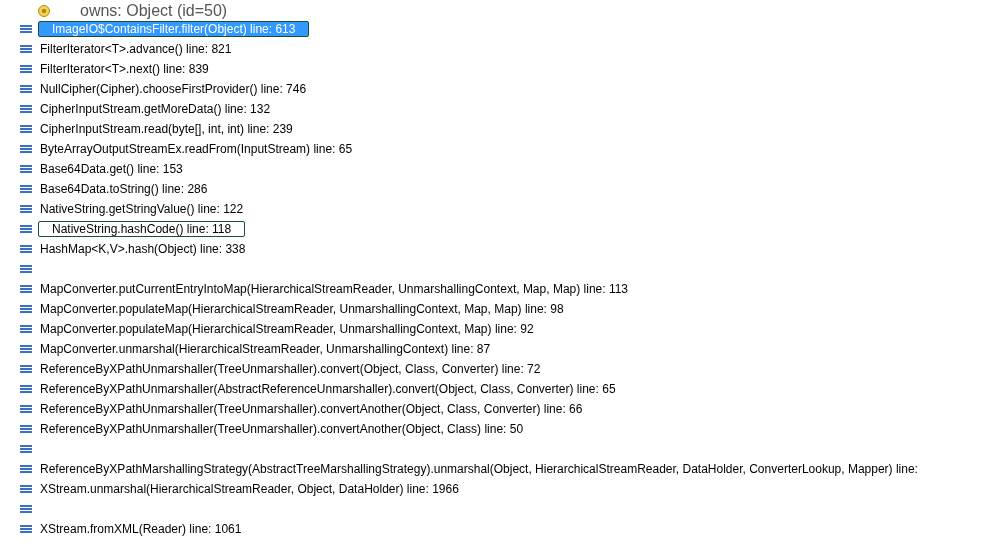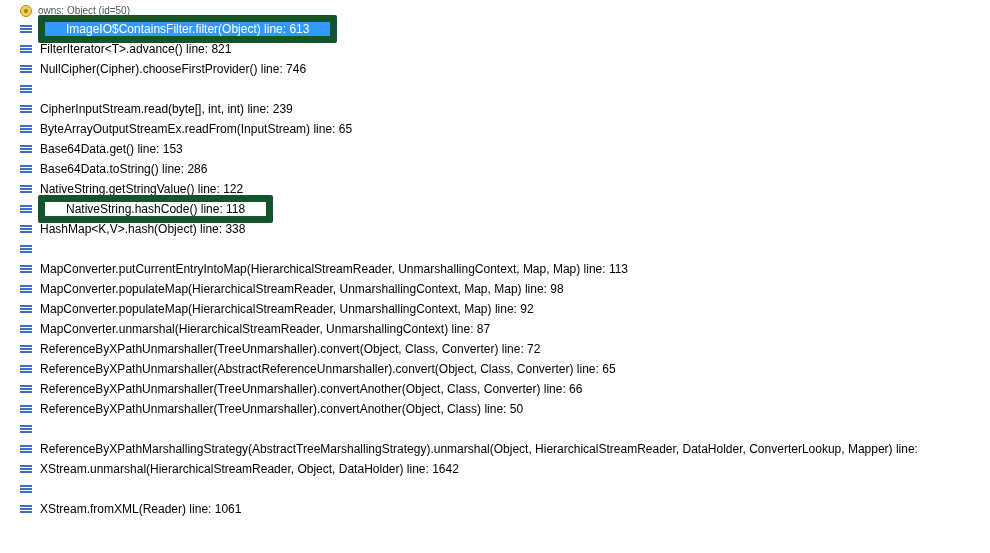--- a/index.html
+++ b/index.html
@@ -22,40 +22,41 @@
       cursor: pointer;
     }
     .frame.selected .label {
       background: #3399ff;
       color: #fff;
     }
     .var-line {
       display: flex;
       align-items: center;
       height: 17px;
-      padding-left: 18px;
-      font-size: 10px;
+      padding-left: 36px;
+      font-size: 16px;
       color: #555;
+      gap: 24px;
     }
     .var-icon {
       display: inline-block;
       width: 16px; height: 16px;
       margin-right: 4px;
     }
     .stack-icon {
       display: inline-block;
       width: 16px; height: 16px;
       margin-right: 4px;
       flex-shrink: 0;
     }
     .label { padding: 1px 2px; }
     .hl-red {
-      border: 7px solid #14532d;
+      border: 1px solid #14532d;
       border-radius: 2px;
-      padding: 0 21px;
+      padding: 0 13px;
       display: inline-block;
     }
   </style>
 </head>
 <body>
 
 <div class="stack-trace">
   <div class="var-line">
     <span class="var-icon">
       <svg width="16" height="16" viewBox="0 0 16 16">
@@ -81,28 +82,37 @@
             <rect x="2" y="10" width="12" height="2" fill="#3b6fc4"></rect>
           </svg></span>
         <span class="label">FilterIterator&lt;T&gt;.advance() line: 821</span>
       </div>
       <div class="frame">
         <span class="stack-icon"><svg width="16" height="16" viewBox="0 0 16 16">
             <rect x="2" y="4" width="12" height="2" fill="#3b6fc4"></rect>
             <rect x="2" y="7" width="12" height="2" fill="#3b6fc4"></rect>
             <rect x="2" y="10" width="12" height="2" fill="#3b6fc4"></rect>
           </svg></span>
+        <span class="label">FilterIterator&lt;T&gt;.next() line: 839</span>
+      </div>
+      <div class="frame">
+        <span class="stack-icon"><svg width="16" height="16" viewBox="0 0 16 16">
+            <rect x="2" y="4" width="12" height="2" fill="#3b6fc4"></rect>
+            <rect x="2" y="7" width="12" height="2" fill="#3b6fc4"></rect>
+            <rect x="2" y="10" width="12" height="2" fill="#3b6fc4"></rect>
+          </svg></span>
         <span class="label">NullCipher(Cipher).chooseFirstProvider() line: 746</span>
       </div>
       <div class="frame">
         <span class="stack-icon"><svg width="16" height="16" viewBox="0 0 16 16">
             <rect x="2" y="4" width="12" height="2" fill="#3b6fc4"></rect>
             <rect x="2" y="7" width="12" height="2" fill="#3b6fc4"></rect>
             <rect x="2" y="10" width="12" height="2" fill="#3b6fc4"></rect>
           </svg></span>
+        <span class="label">CipherInputStream.getMoreData() line: 132</span>
       </div>
       <div class="frame">
         <span class="stack-icon"><svg width="16" height="16" viewBox="0 0 16 16">
             <rect x="2" y="4" width="12" height="2" fill="#3b6fc4"></rect>
             <rect x="2" y="7" width="12" height="2" fill="#3b6fc4"></rect>
             <rect x="2" y="10" width="12" height="2" fill="#3b6fc4"></rect>
           </svg></span>
         <span class="label">CipherInputStream.read(byte[], int, int) line: 239</span>
       </div>
       <div class="frame">
@@ -238,21 +248,21 @@
             <rect x="2" y="10" width="12" height="2" fill="#3b6fc4"></rect>
           </svg></span>
         <span class="label">ReferenceByXPathMarshallingStrategy(AbstractTreeMarshallingStrategy).unmarshal(Object, HierarchicalStreamReader, DataHolder, ConverterLookup, Mapper) line:</span>
       </div>
       <div class="frame">
         <span class="stack-icon"><svg width="16" height="16" viewBox="0 0 16 16">
             <rect x="2" y="4" width="12" height="2" fill="#3b6fc4"></rect>
             <rect x="2" y="7" width="12" height="2" fill="#3b6fc4"></rect>
             <rect x="2" y="10" width="12" height="2" fill="#3b6fc4"></rect>
           </svg></span>
-        <span class="label">XStream.unmarshal(HierarchicalStreamReader, Object, DataHolder) line: 1642</span>
+        <span class="label">XStream.unmarshal(HierarchicalStreamReader, Object, DataHolder) line: 1966</span>
       </div>
       <div class="frame">
         <span class="stack-icon"><svg width="16" height="16" viewBox="0 0 16 16">
             <rect x="2" y="4" width="12" height="2" fill="#3b6fc4"></rect>
             <rect x="2" y="7" width="12" height="2" fill="#3b6fc4"></rect>
             <rect x="2" y="10" width="12" height="2" fill="#3b6fc4"></rect>
           </svg></span>
       </div>
       <div class="frame">
         <span class="stack-icon"><svg width="16" height="16" viewBox="0 0 16 16">

